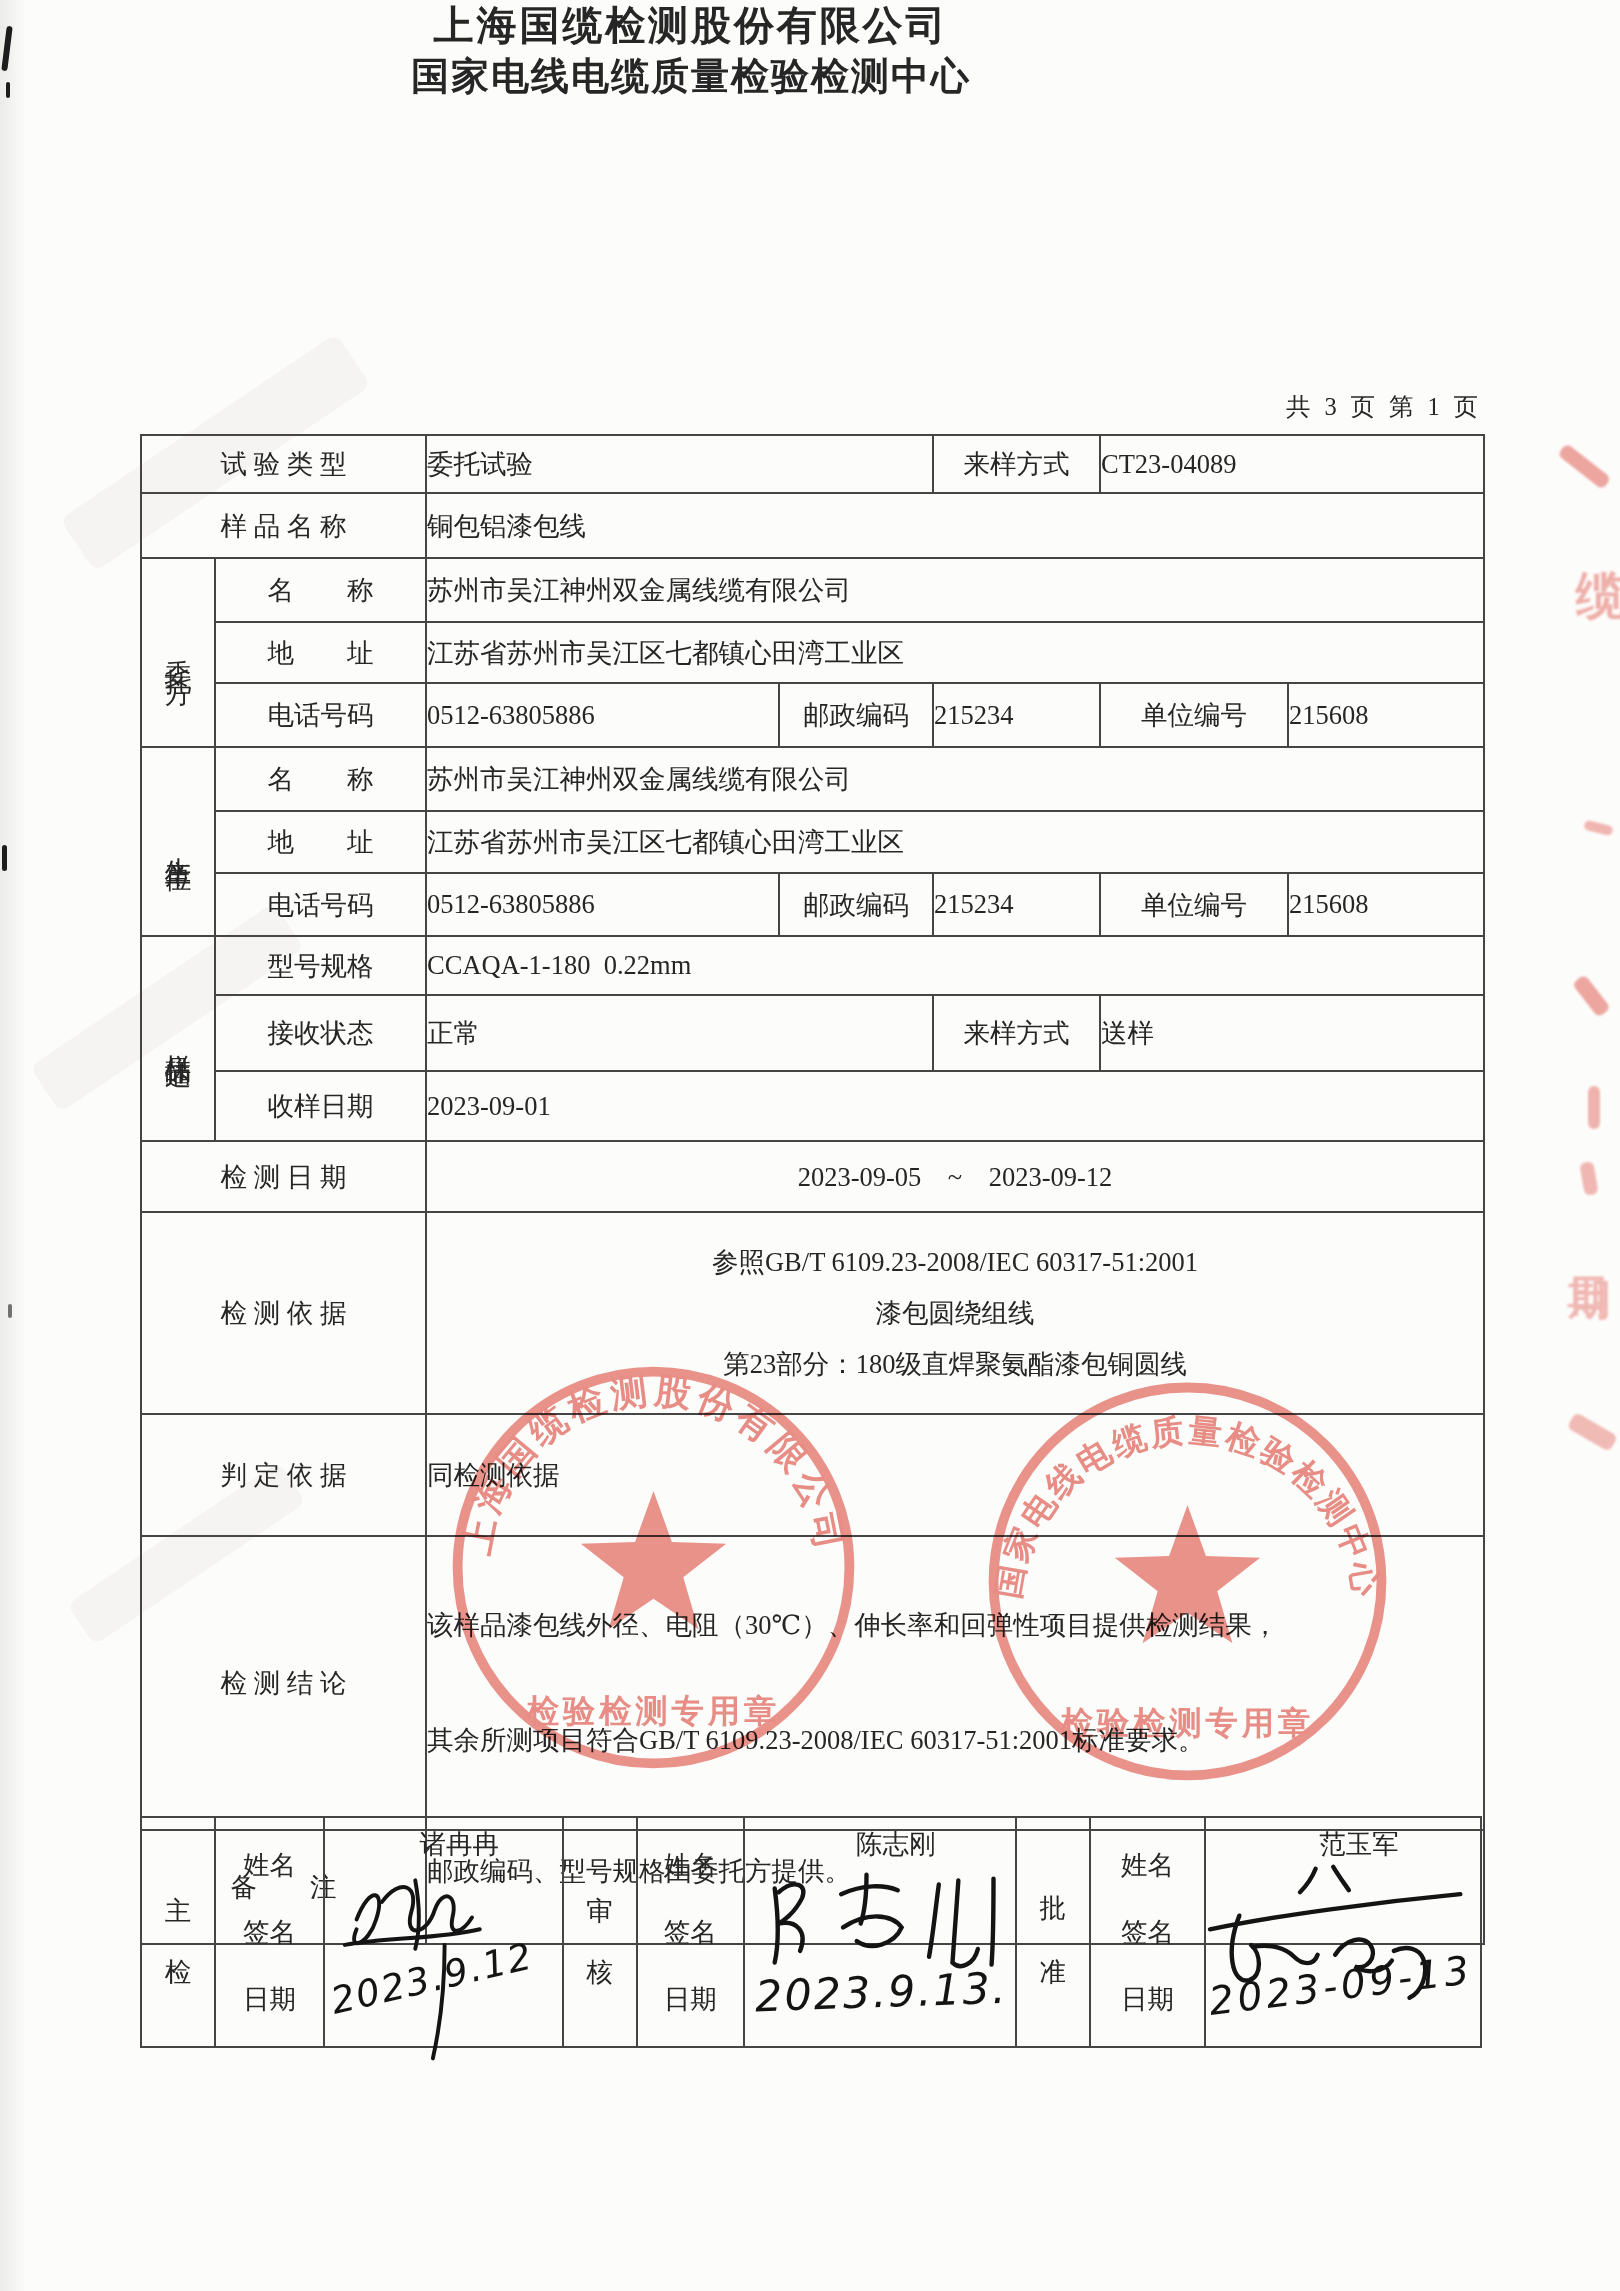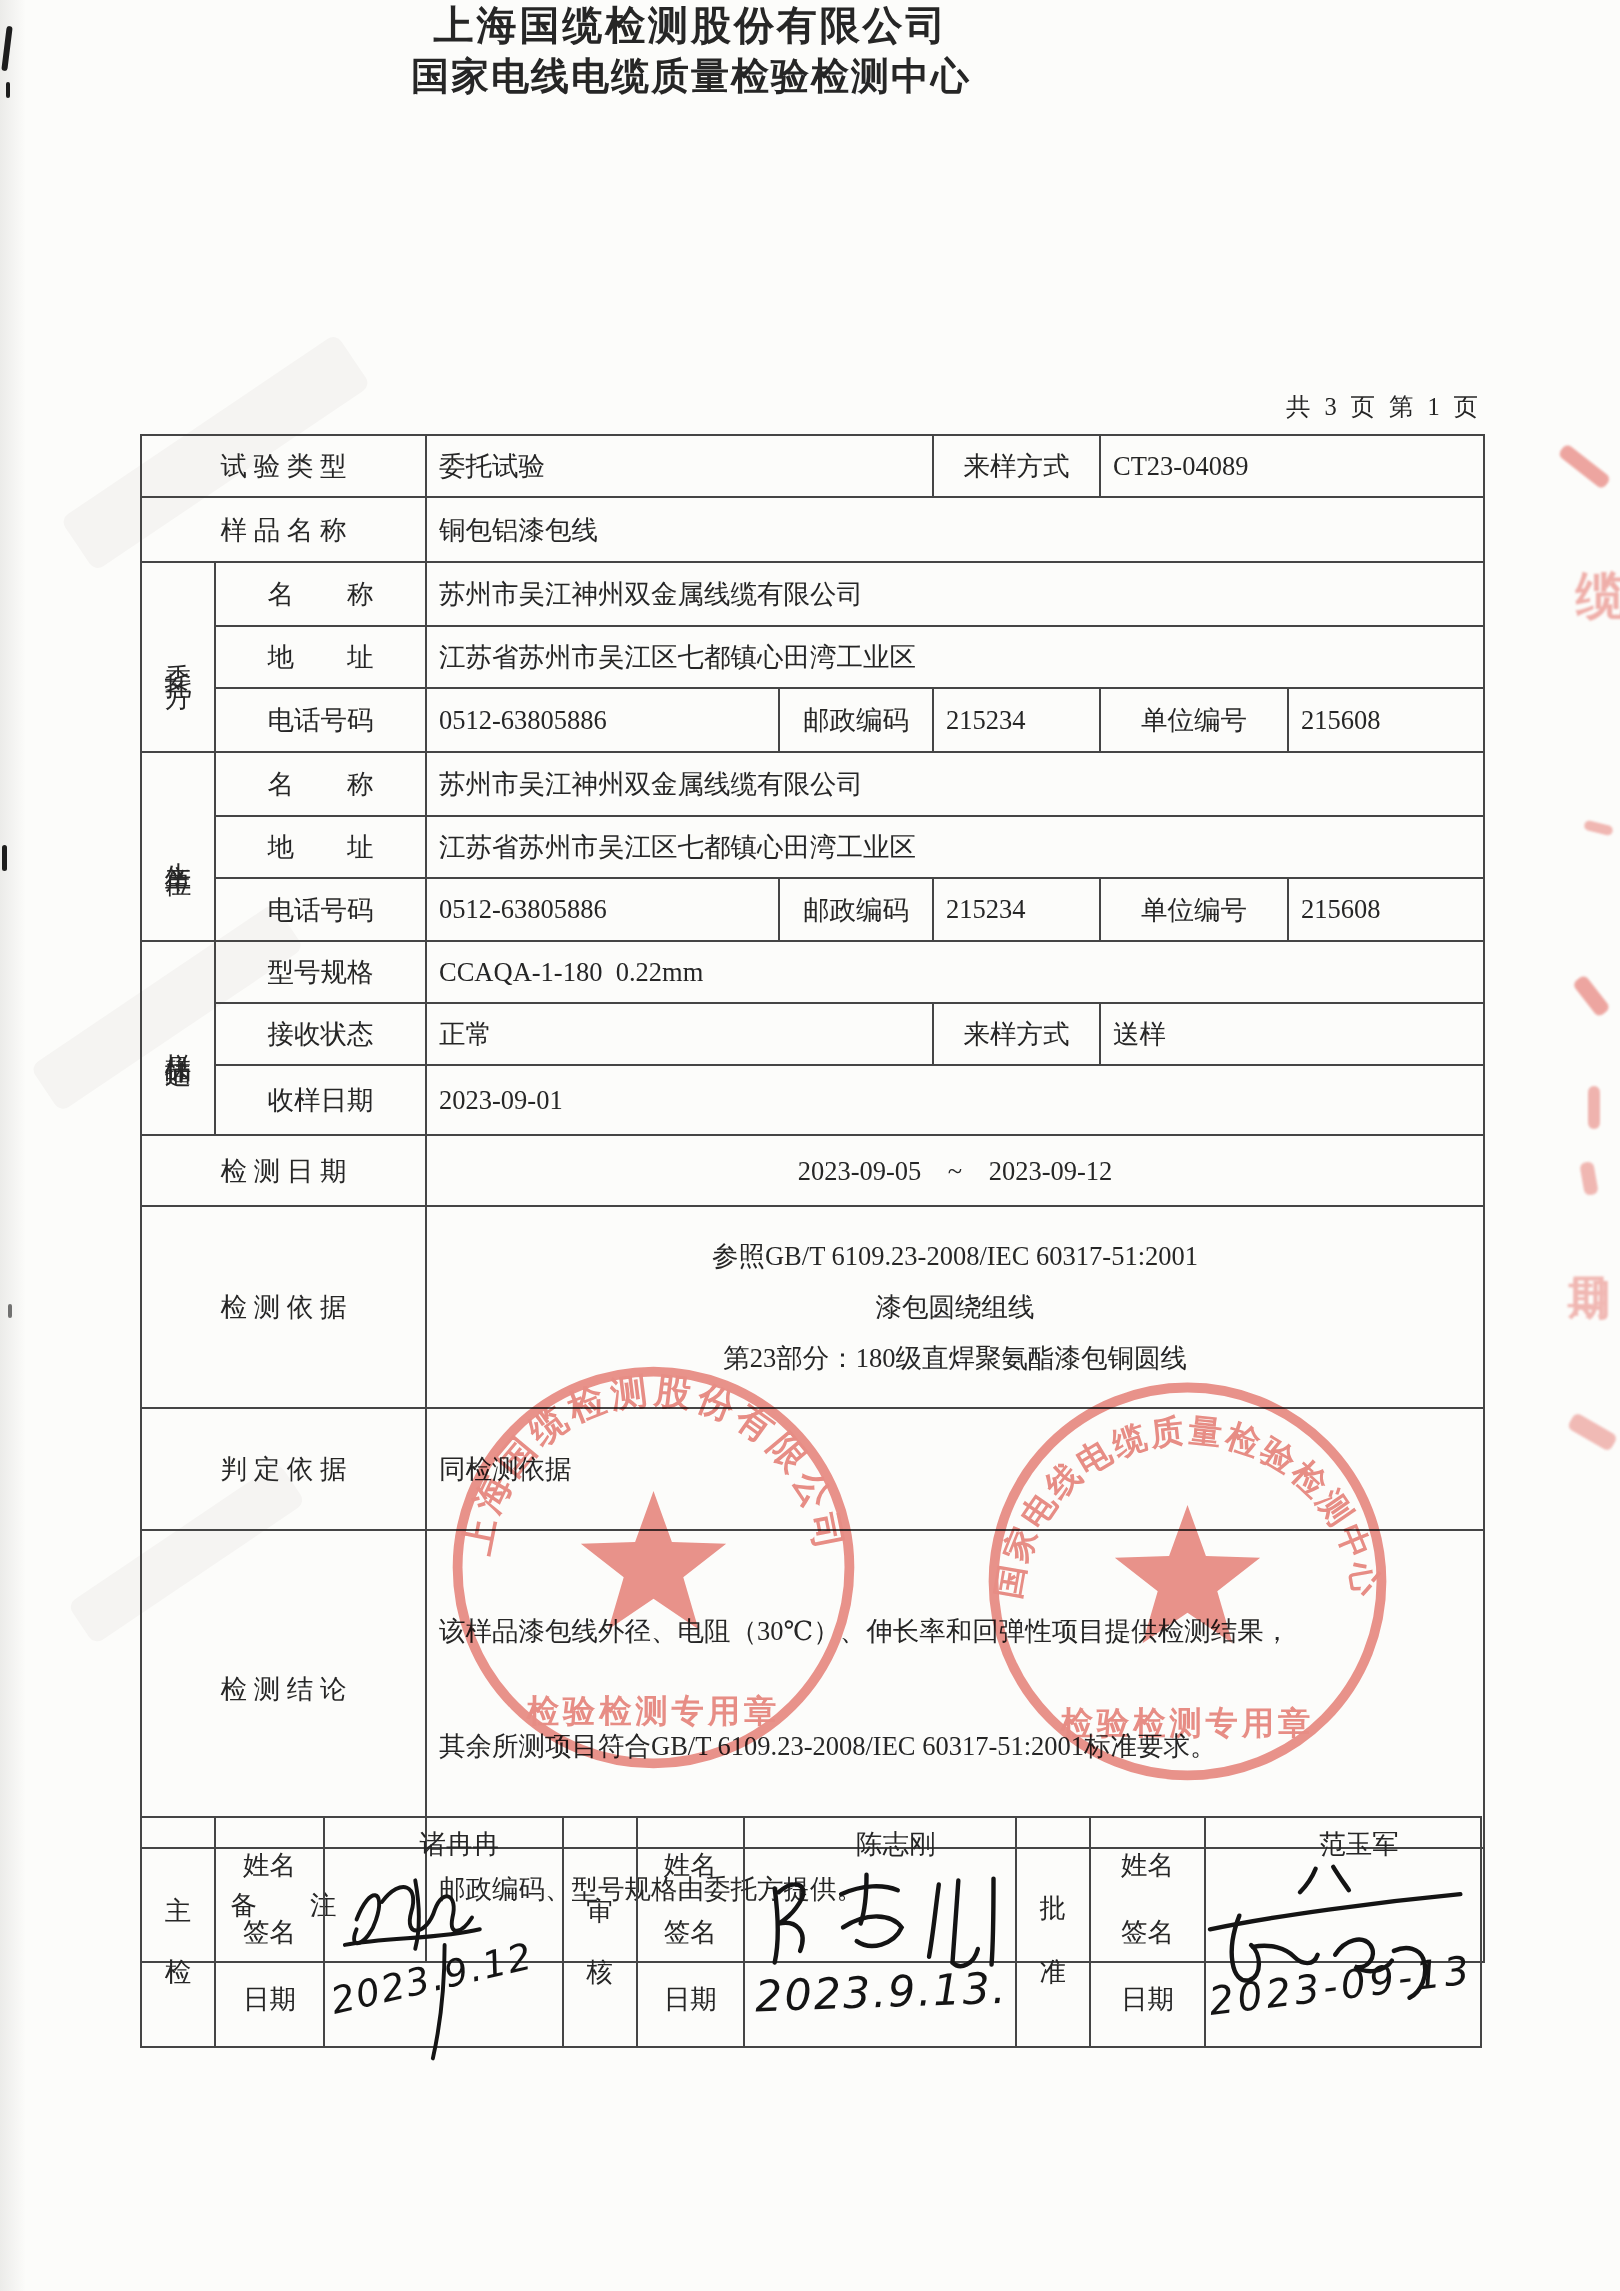--- a/index.html
+++ b/index.html
@@ -21,21 +21,21 @@
   .titles{position:absolute;left:0;top:130;width:1382px;text-align:center;}
   .t1{font-size:40px;font-weight:600;letter-spacing:2.9px;line-height:51px;}
   .t2{font-size:38px;font-weight:600;letter-spacing:2px;line-height:51px;}
   .t3{font-size:40px;font-weight:600;letter-spacing:37px;line-height:55px;text-indent:37px;}
   .pagination{position:absolute;right:138px;top:390px;font-size:24.5px;letter-spacing:3.9px;}
 
   
   table.report{position:absolute;left:140px;top:434px;width:1342px;
     border-collapse:collapse;table-layout:fixed;}
   table.report td{border:2px solid #454545;font-size:26.5px;vertical-align:middle;
-    padding:12px;overflow:visible;}
+    padding:0;overflow:visible;}
   td.lab{text-align:center;white-space:pre;}
   td.val{text-align:left;padding-left:15.7px;white-space:pre-wrap;margin-top:39px;}
   td.vgroup{writing-mode:vertical-rl;text-orientation:upright;text-align:center;
     letter-spacing:9.8px;font-size:26.5px;}
   td.center{text-align:center;}
   .lines div{line-height:51px;}
   .concl div{line-height:53px;}
 
   
   .sigbar{position:absolute;left:140px;top:1816px;width:1342px;height:232px;
@@ -135,21 +135,21 @@
       <td class="lab">邮政编码</td>
       <td class="val">215234</td>
       <td class="lab">单位编号</td>
       <td class="val">215608</td>
     </tr>
     <tr style="height:59px">
       <td class="vgroup" rowspan="3" style="letter-spacing:2.9px">样品描述</td>
       <td class="lab">型号规格</td>
       <td class="val" colspan="5">CCAQA-1-180  0.22mm</td>
     </tr>
-    <tr style="height:62px">
+    <tr style="height:76px">
       <td class="lab">接收状态</td>
       <td class="val" colspan="2">正常</td>
       <td class="lab">来样方式</td>
       <td class="val" colspan="2">送样</td>
     </tr>
     <tr style="height:70px">
       <td class="lab">收样日期</td>
       <td class="val" colspan="5">2023-09-01</td>
     </tr>
     <tr style="height:71px">

